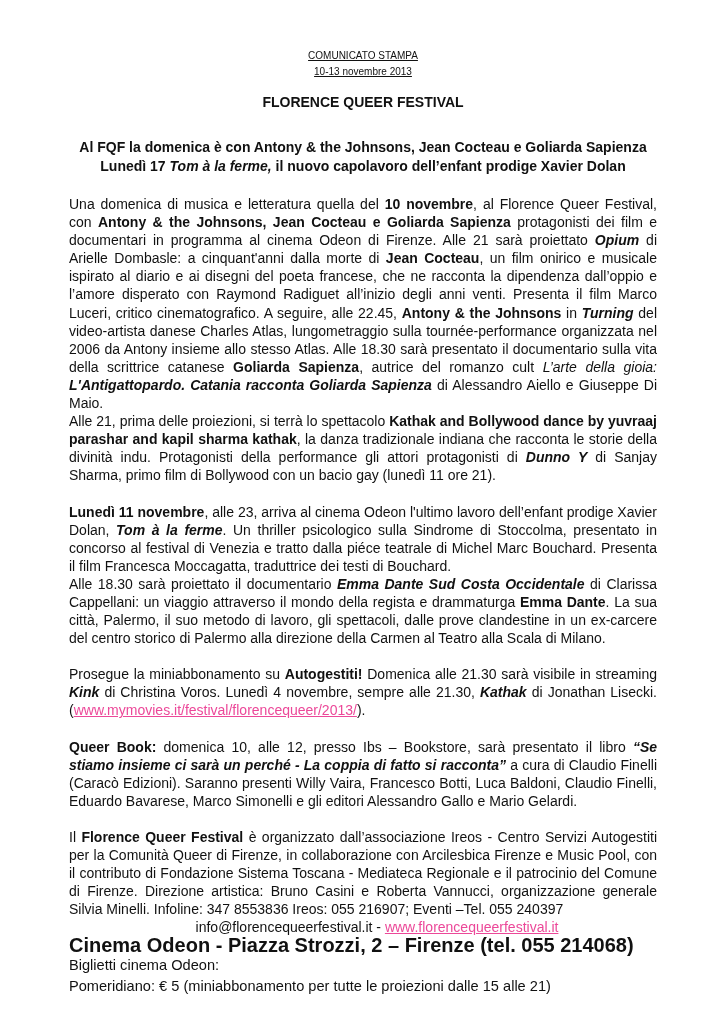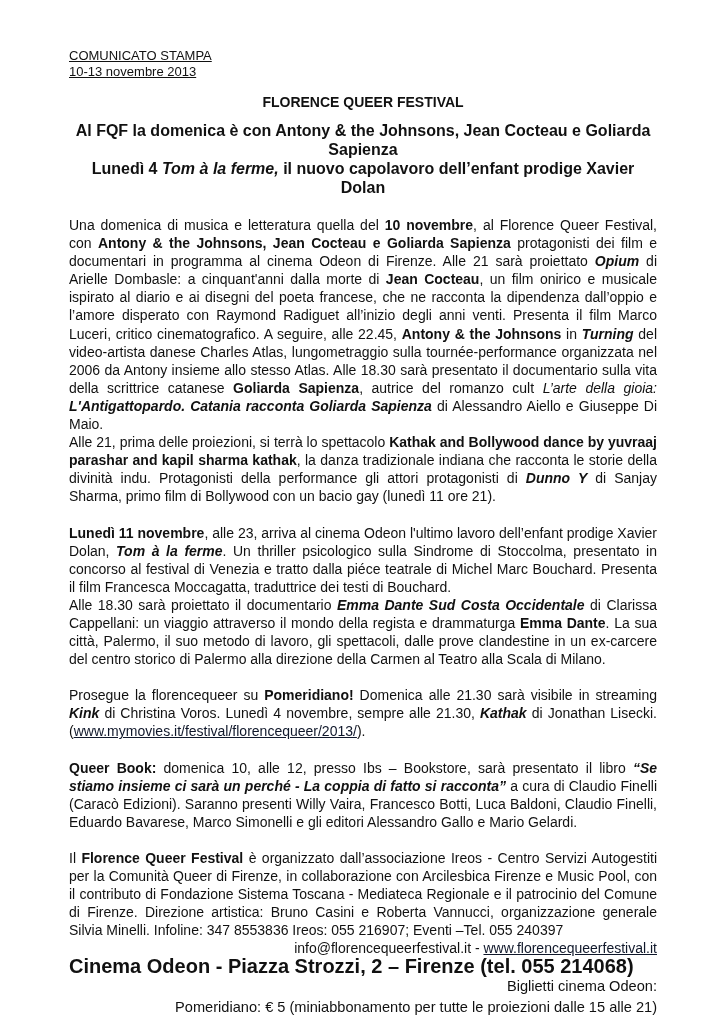--- a/index.html
+++ b/index.html
@@ -1,61 +1,61 @@
 <!DOCTYPE html>
 <html><head>
 <meta charset="utf-8">
 <style>
   html, body { margin: 0; padding: 0; background: #ffffff; }
   body { width: 724px; height: 1024px; position: relative; overflow: hidden;
          font-family: "Liberation Sans", sans-serif; color: #111; }
   .page { position: absolute; left: 69px; top: 48px; width: 588px; }
-  .hdr { text-align: left; font-size: 13px; line-height: 16px; }
+  .hdr { text-align: center; font-size: 10px; line-height: 16px; }
   .hdr span { text-decoration: underline; }
   .title { text-align: center; font-weight: bold; font-size: 14px; margin-top: 13px; line-height: 18px; }
-  .sub { text-align: center; font-weight: bold; font-size: 16px; line-height: 19px; margin-top: 10px; }
+  .sub { text-align: center; font-weight: bold; font-size: 14px; line-height: 19px; margin-top: 27px; }
   p { margin: 0; font-size: 14px; line-height: 18.1px; text-align: justify; }
   .gap { height: 18px; }
   b { font-weight: bold; }
   i { font-style: italic; text-align: right; }
-  a { color: #0f172a; text-decoration: underline; }
+  a { color: #ec4899; text-decoration: underline; }
   .venue { font-weight: bold; font-size: 20px; line-height: 19px; text-align: left; }
-  .tk { font-size: 14.6px; line-height: 21px; text-align: right; }
-  .nojust { text-align: right; margin-left: 28px; }
+  .tk { font-size: 14.6px; line-height: 21px; text-align: left; }
+  .nojust { text-align: center; margin-left: 28px; }
 </style>
 </head>
 <body>
 
 <div class="page">
 
   <div class="hdr"><span>COMUNICATO STAMPA</span></div>
   <div class="hdr"><span>10-13 novembre 2013</span></div>
 
   <div class="title">FLORENCE QUEER FESTIVAL</div>
 
   <div class="sub">
     <div>Al FQF la domenica è con Antony &amp; the Johnsons, Jean Cocteau e Goliarda Sapienza</div>
-    <div><span>Lunedì 4 </span><i>Tom à la ferme,</i><span> il nuovo capolavoro dell’enfant prodige Xavier Dolan</span></div>
+    <div><span>Lunedì 17 </span><i>Tom à la ferme,</i><span> il nuovo capolavoro dell’enfant prodige Xavier Dolan</span></div>
   </div>
 
   <div class="gap"></div>
 
   <p style="margin-top:1px"><span>Una domenica di musica e letteratura quella del </span><b>10 novembre</b><span>, al Florence Queer Festival, con </span><b>Antony &amp; the Johnsons, Jean Cocteau e Goliarda Sapienza</b><span> protagonisti dei film e documentari in programma al cinema Odeon di Firenze. Alle 21 sarà proiettato </span><b><i>Opium</i></b><span> di Arielle Dombasle: a cinquant'anni dalla morte di </span><b>Jean Cocteau</b><span>, un film onirico e musicale ispirato al diario e ai disegni del poeta francese, che ne racconta la dipendenza dall’oppio e l’amore disperato con Raymond Radiguet all’inizio degli anni venti. Presenta il film Marco Luceri, critico cinematografico. A seguire, alle 22.45, </span><b>Antony &amp; the Johnsons</b><span> in </span><b><i>Turning</i></b><span> del video-artista danese Charles Atlas, lungometraggio sulla tournée-performance organizzata nel 2006 da Antony insieme allo stesso Atlas. Alle 18.30 sarà presentato il documentario sulla vita della scrittrice catanese </span><b>Goliarda Sapienza</b><span>, autrice del romanzo cult </span><i>L’arte della gioia: </i><b><i>L'Antigattopardo. Catania racconta Goliarda Sapienza</i></b><span> di Alessandro Aiello e Giuseppe Di Maio.</span></p>
 
   <p><span>Alle 21, prima delle proiezioni, si terrà lo spettacolo </span><b>Kathak and Bollywood dance by yuvraaj parashar and kapil sharma kathak</b><span>, la danza tradizionale indiana che racconta le storie della divinità indu. Protagonisti della performance gli attori protagonisti di </span><b><i>Dunno Y</i></b><span> di Sanjay Sharma, primo film di Bollywood con un bacio gay (lunedì 11 ore 21).</span></p>
 
   <div class="gap"></div>
 
   <p><b>Lunedì 11 novembre</b><span>, alle 23, arriva al cinema Odeon l'ultimo lavoro dell’enfant prodige Xavier Dolan, </span><b><i>Tom à la ferme</i></b><span>. Un thriller psicologico sulla Sindrome di Stoccolma, presentato in concorso al festival di Venezia e tratto dalla piéce teatrale di Michel Marc Bouchard. Presenta il film Francesca Moccagatta, traduttrice dei testi di Bouchard.</span></p>
 
   <p><span>Alle 18.30 sarà proiettato il documentario </span><b><i>Emma Dante Sud Costa Occidentale</i></b><span> di Clarissa Cappellani: un viaggio attraverso il mondo della regista e drammaturga </span><b>Emma Dante</b><span>. La sua città, Palermo, il suo metodo di lavoro, gli spettacoli, dalle prove clandestine in un ex-carcere del centro storico di Palermo alla direzione della Carmen al Teatro alla Scala di Milano.</span></p>
 
   <div class="gap"></div>
 
-  <p><span>Prosegue la florencequeer su  </span><b>Pomeridiano!</b><span> Domenica alle 21.30 sarà visibile in streaming </span><b><i>Kink</i></b><span> di Christina Voros. Lunedì 4 novembre, sempre alle 21.30, </span><b><i>Kathak</i></b><span> di Jonathan Lisecki. (</span><a>www.mymovies.it/festival/florencequeer/2013/</a><span>).</span></p>
+  <p><span>Prosegue la miniabbonamento su  </span><b>Autogestiti!</b><span> Domenica alle 21.30 sarà visibile in streaming </span><b><i>Kink</i></b><span> di Christina Voros. Lunedì 4 novembre, sempre alle 21.30, </span><b><i>Kathak</i></b><span> di Jonathan Lisecki. (</span><a>www.mymovies.it/festival/florencequeer/2013/</a><span>).</span></p>
 
   <div class="gap"></div>
 
   <p><b>Queer Book:</b><span> domenica 10, alle 12, presso Ibs – Bookstore, sarà presentato il libro </span><b><i>“Se stiamo insieme ci sarà un perché - La coppia di fatto si racconta”</i></b><span> a cura di Claudio Finelli (Caracò Edizioni). Saranno presenti Willy Vaira, Francesco Botti, Luca Baldoni, Claudio Finelli, Eduardo Bavarese, Marco Simonelli e gli editori Alessandro Gallo e Mario Gelardi.</span></p>
 
   <div class="gap"></div>
 
   <p><span>Il </span><b>Florence Queer Festival</b><span> è organizzato dall’associazione Ireos - Centro Servizi Autogestiti per la Comunità Queer di Firenze, in collaborazione con Arcilesbica Firenze e Music Pool, con il contributo di Fondazione Sistema Toscana - Mediateca Regionale e il patrocinio del Comune di Firenze. Direzione artistica: Bruno Casini e Roberta Vannucci, organizzazione generale Silvia Minelli. Infoline: 347 8553836 Ireos: 055 216907;  Eventi –Tel. 055 240397</span></p>
   <p class="nojust"><span>info@florencequeerfestival.it - </span><a>www.florencequeerfestival.it</a></p>
 

